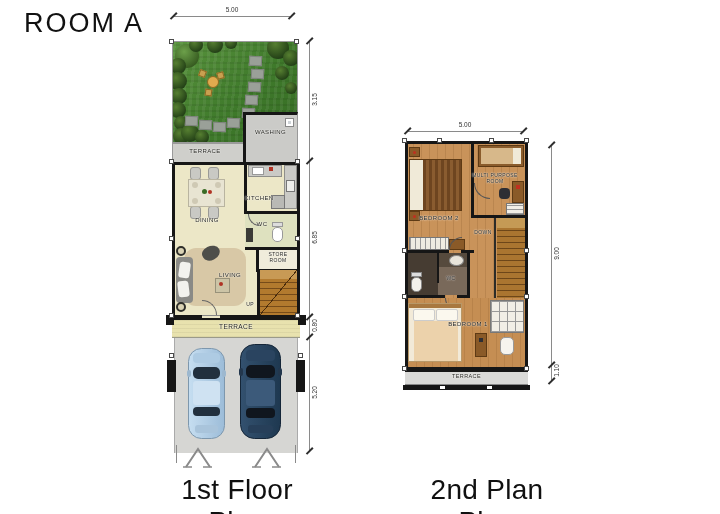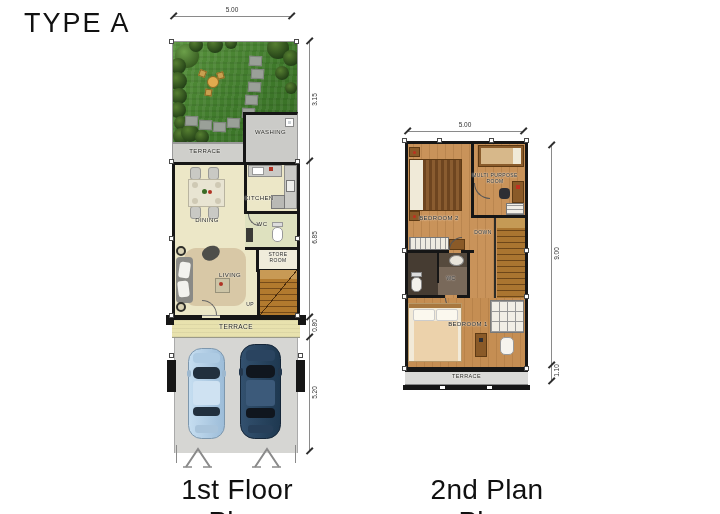--- a/index.html
+++ b/index.html
@@ -31,21 +31,21 @@
   .stairs1{position:absolute;background:
       repeating-linear-gradient(180deg,rgba(70,38,8,.55) 0 1px,transparent 1px 6px),#b27a2e}
   .stairs2{position:absolute;background:
       repeating-linear-gradient(180deg,rgba(60,32,6,.55) 0 1px,transparent 1px 6px),#aa7530}
 </style>
 </head>
 <body>
 
 <div class="sheet">
 
-  <div class="title" style="left:24px;top:8px">TYPE A</div>
+  <div class="title" style="left:24px;top:8px">ROOM A</div>
 
   <div class="ln" style="left:173px;top:16px;width:118px;height:1px"></div>
   <div class="tk" style="left:169px;top:15px"></div>
   <div class="tk" style="left:287px;top:15px"></div>
   <div class="dimt" style="left:203px;top:6px;width:58px">5.00</div>
 
   <div class="garden" style="left:172px;top:41px;width:126px;height:102px">
     <div class="bush" style="left:2px;top:2px;width:24px;height:24px;background:radial-gradient(circle at 38% 32%,#6ca04a,#35591f 78%)"></div>
     <div class="bush" style="left:-3px;top:16px;width:16px;height:16px"></div>
     <div class="bush" style="left:-4px;top:30px;width:18px;height:18px"></div>

